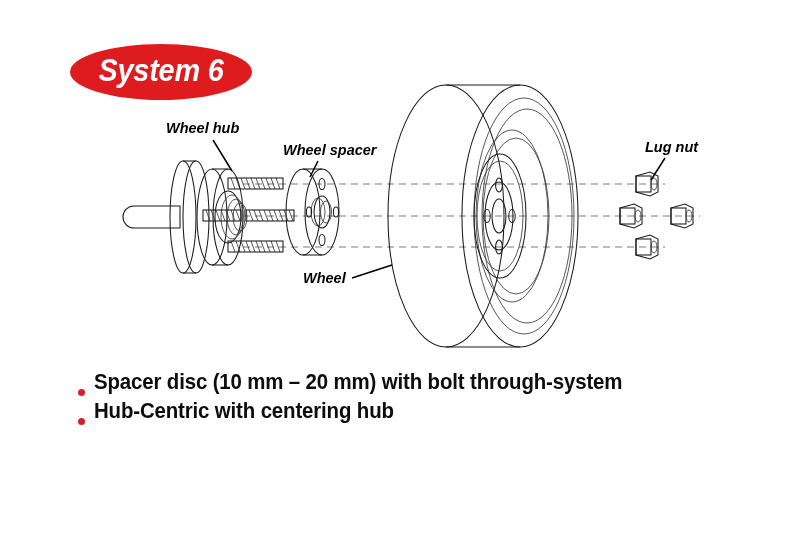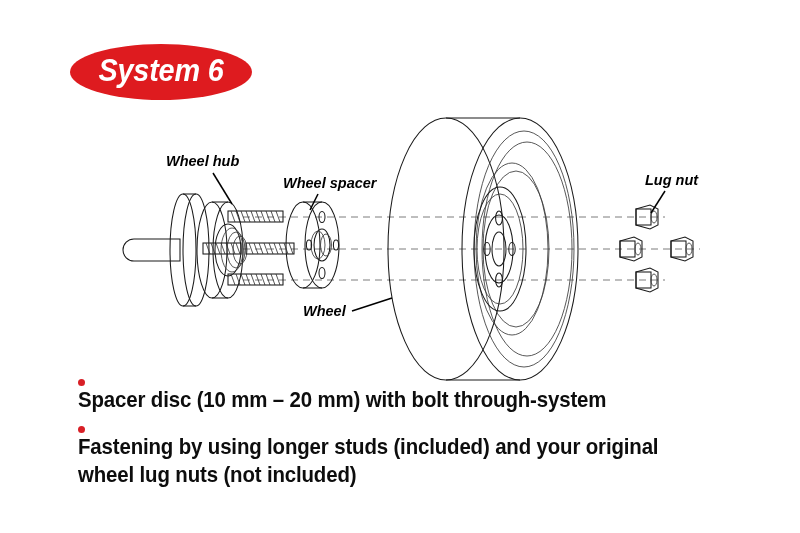--- a/index.html
+++ b/index.html
@@ -48,21 +48,20 @@
     padding-bottom: 2px;
   }
 
   
   #diagram-area {
     position: absolute;
     left: 0;
     top: 0;
     width: 800px;
     height: 350px;
-    margin-top: 33px;
   }
   #diagram-svg {
     position: absolute;
     left: 0;
     top: 0;
   }
 
   .lbl {
     font-family: "Liberation Sans", sans-serif;
     font-weight: bold;
@@ -84,23 +83,22 @@
 
   
   #feature-list {
     position: absolute;
     left: 78px;
     top: 368px;
     width: 690px;
   }
   #feature-list .bullet-row {
     display: flex;
-    align-items: flex-start;
+    align-items: flex-end;
     margin-bottom: 1px;
-    flex-direction: column;
   }
   #feature-list .dot {
     flex: 0 0 auto;
     width: 7px;
     height: 7px;
     border-radius: 50%;
     background: #d81f26;
     margin-top: 11px;
     margin-right: 9px;
   }
@@ -277,16 +275,15 @@
 </svg>
 </div>
 
 <div id="feature-list">
   <div class="bullet-row">
     <span class="dot"></span>
     <span class="btext">Spacer disc (10 mm – 20 mm) with bolt through-system</span>
   </div>
   <div class="bullet-row">
     <span class="dot"></span>
-    <span class="btext">Fastening by using longer studs (included) and your original
-wheel lug nuts (not included)</span>
+    <span class="btext">Hub-Centric with centering hub</span>
   </div>
 </div>
 
 </body></html>

